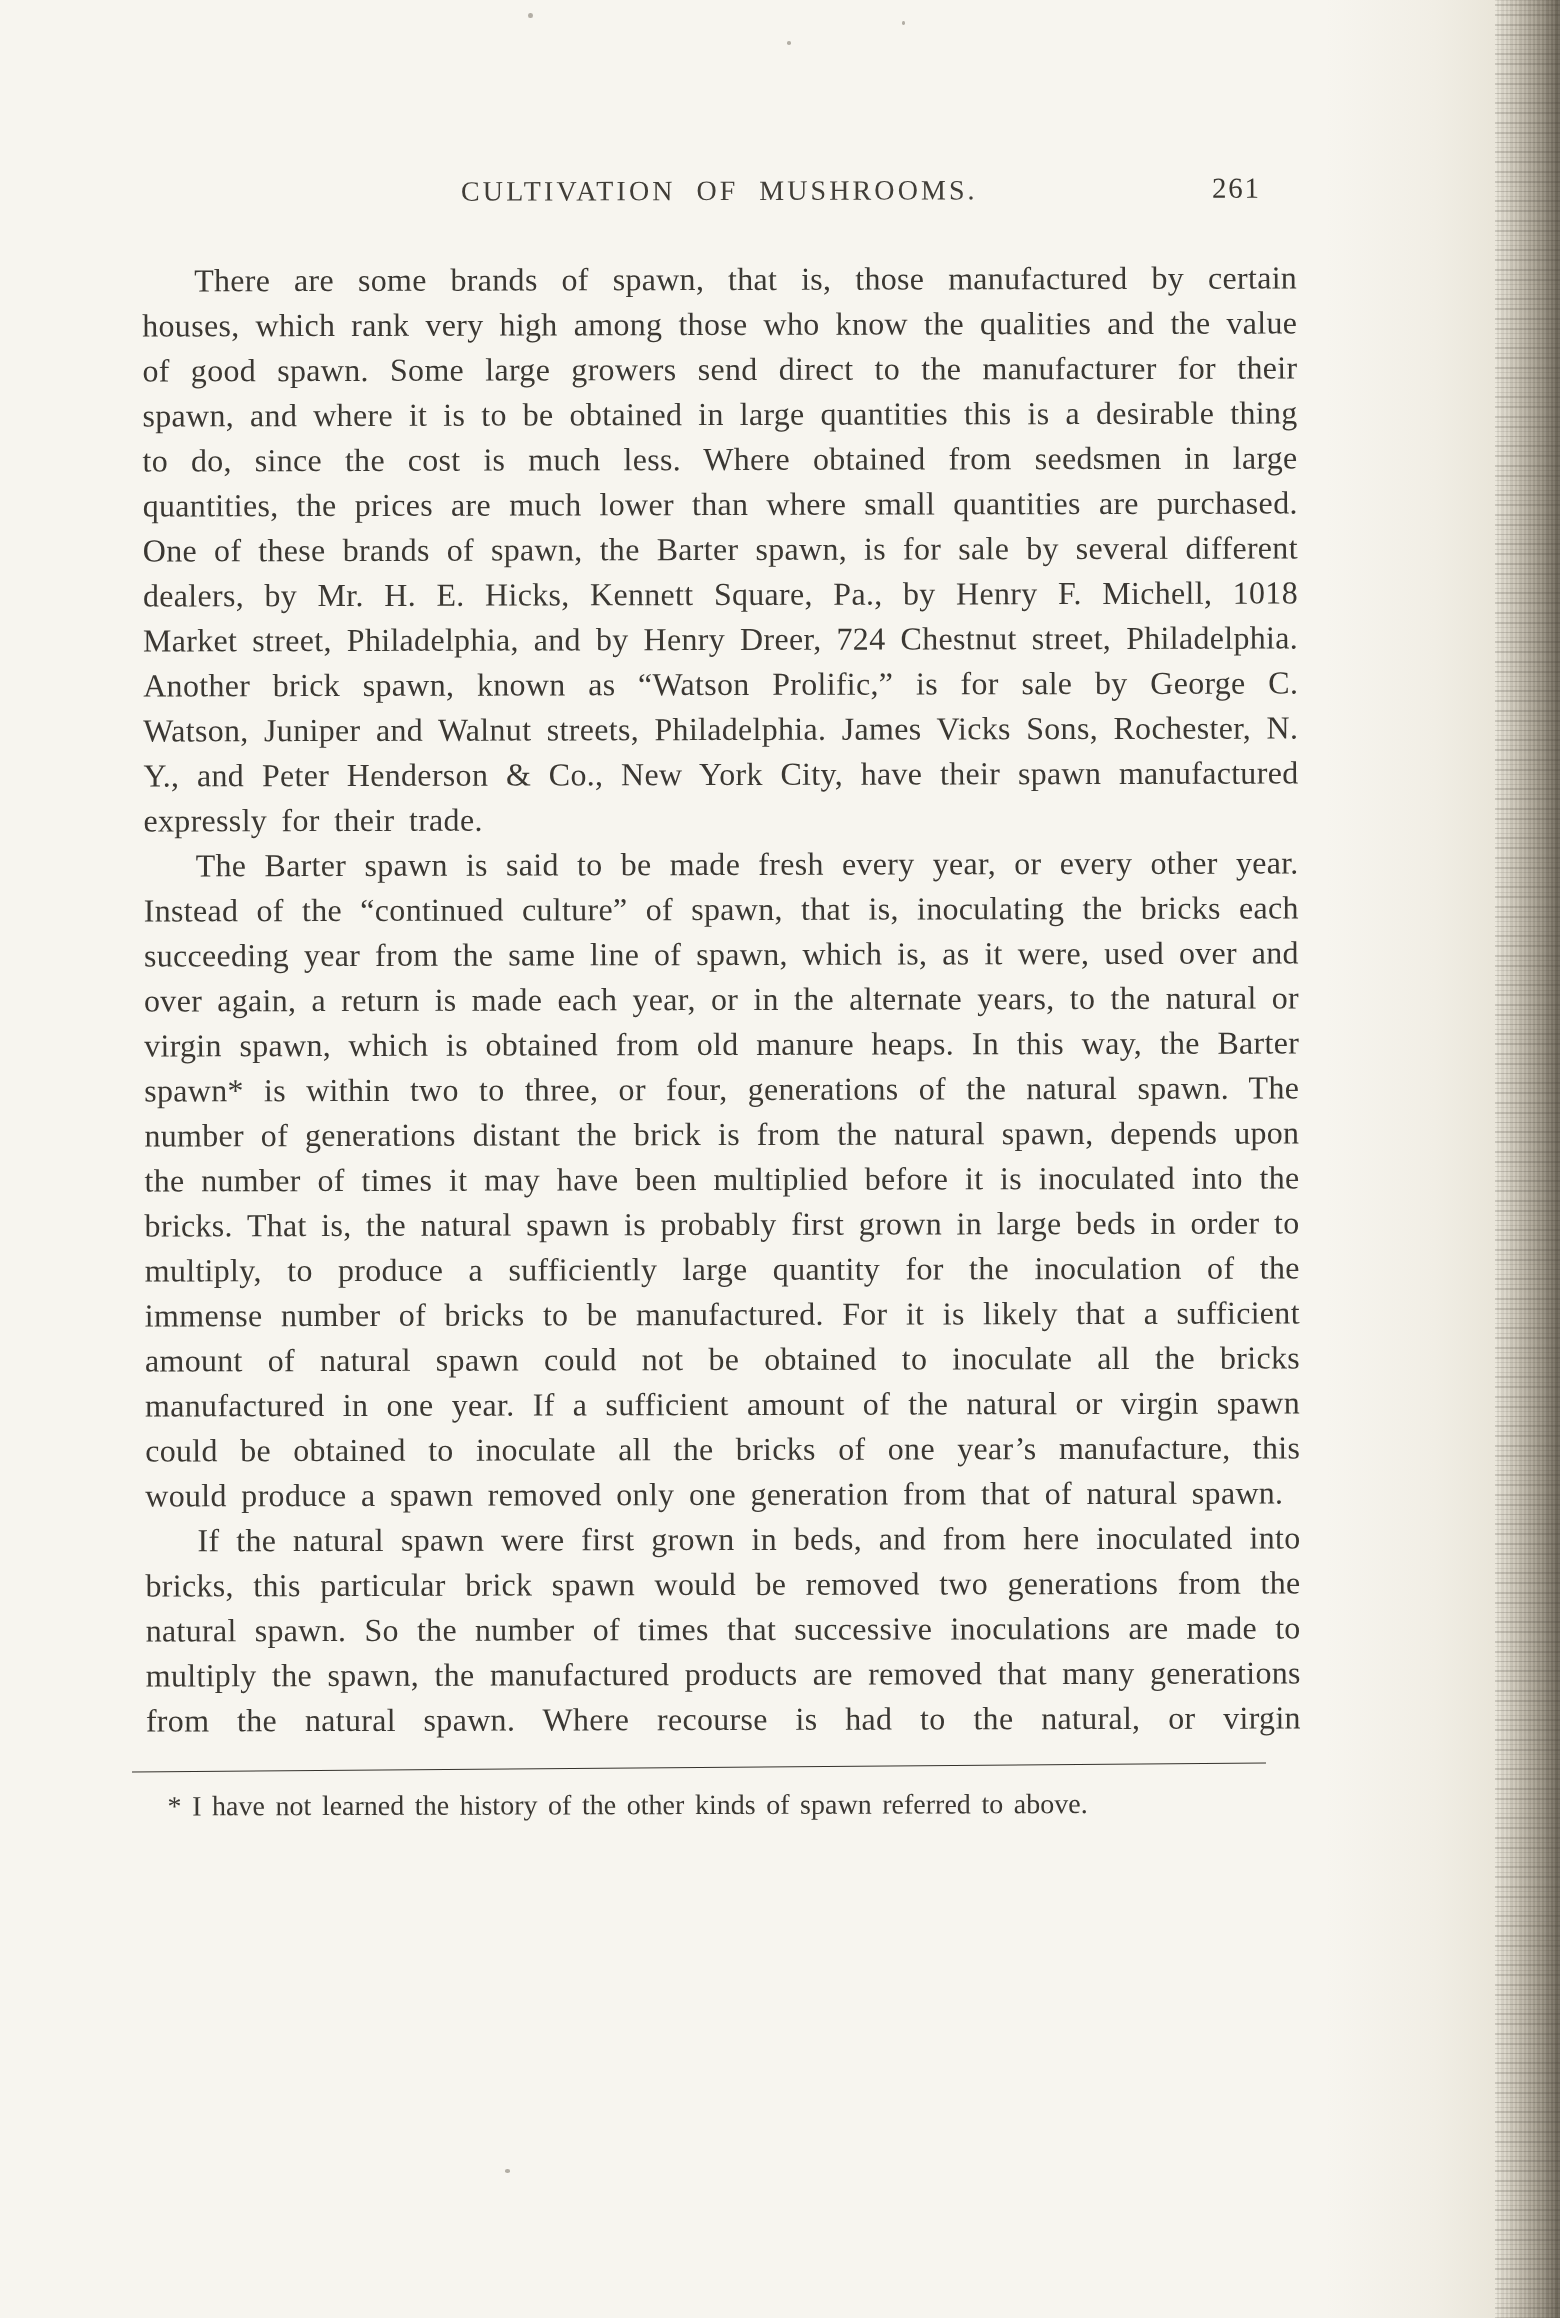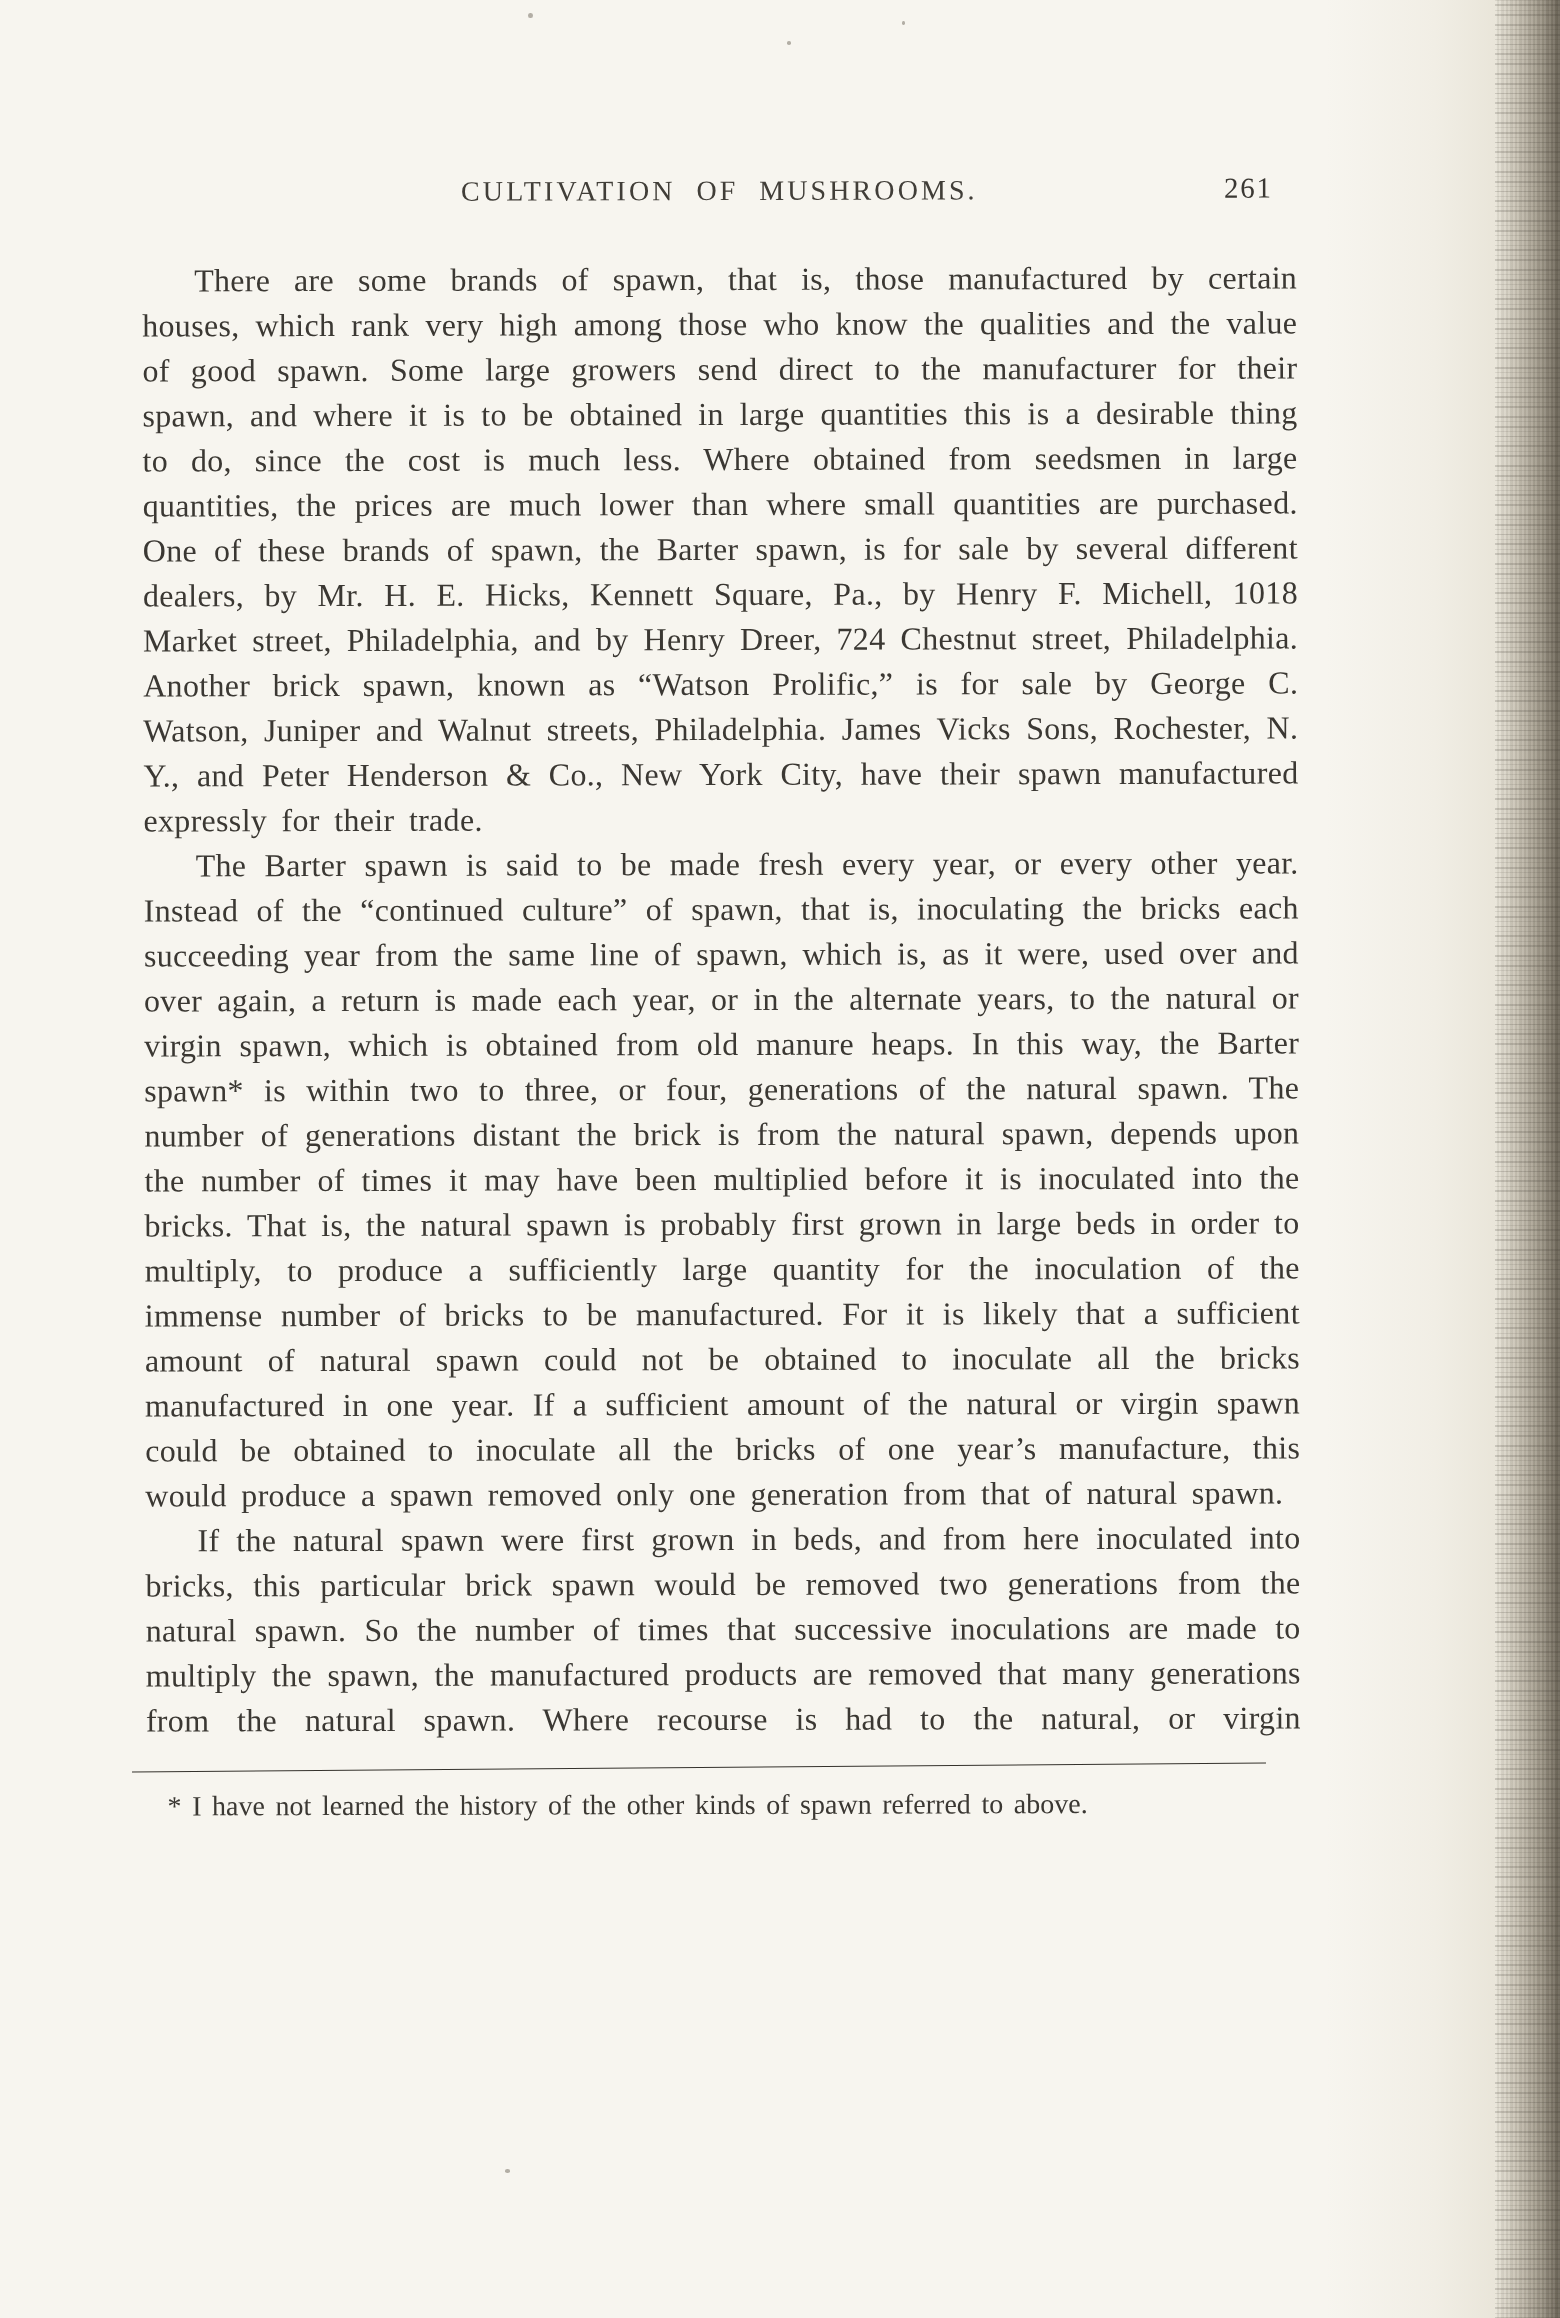--- a/index.html
+++ b/index.html
@@ -30,21 +30,21 @@
   .running-title {
     display: block;
     text-align: center;
     font-size: 28px;
     letter-spacing: 3.1px;
     word-spacing: 10.7px;
     color: #413e38;
   }
   .page-number {
     position: absolute;
-    right: 24px;
+    right: 36px;
     top: -1.8px;
     font-size: 29px;
     letter-spacing: 1.8px;
     color: #3b3833;
   }
 
   .body-text .para {
     margin: 0;
     font-size: 32px;
     line-height: 45px;

